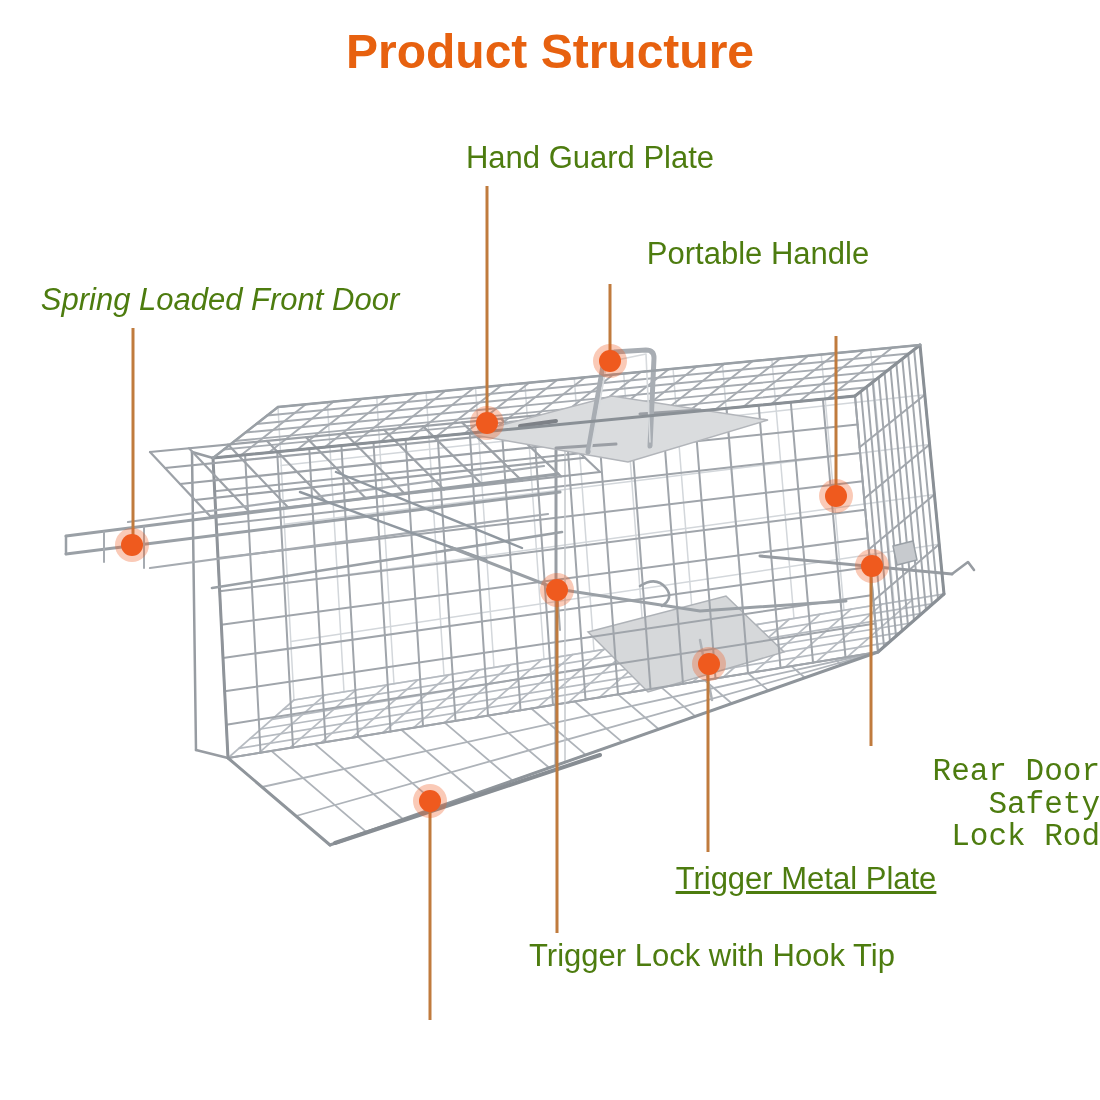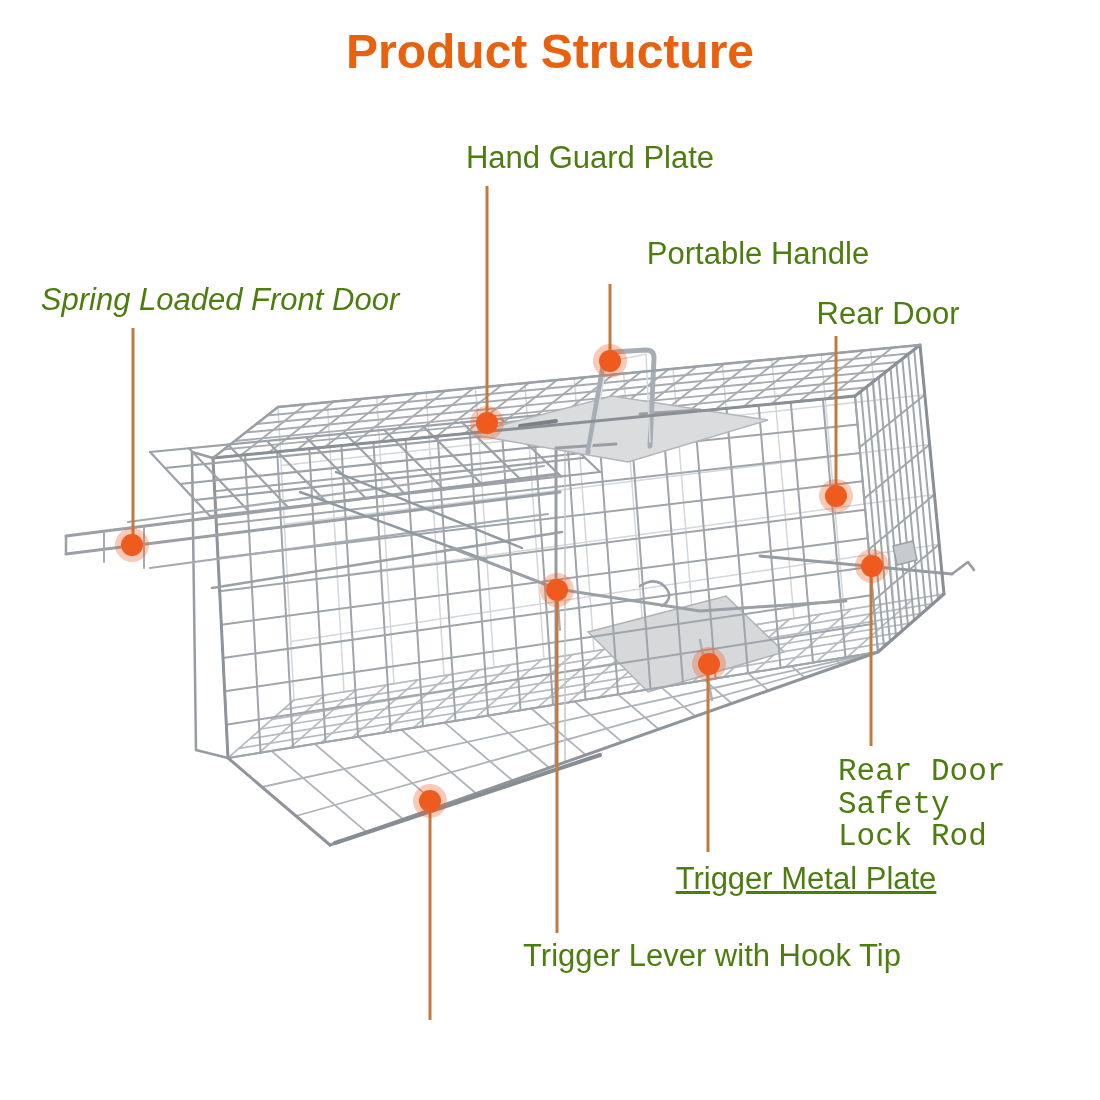--- a/index.html
+++ b/index.html
@@ -1,18 +1,18 @@
 <!DOCTYPE html>
 <html><head>
 <meta charset="utf-8">
 <style>
   html,body{margin:0;padding:0;background:#ffffff;}
   .stage{
     position:relative;width:1100px;height:1100px;background:#ffffff;
-    font-family:"Liberation Sans", sans-serif;overflow:hidden;
+    font-family:"Liberation Sans", sans-serif;overflow:hidden;text-align:right;
   }
   .stage svg{position:absolute;left:0;top:0;z-index:1;}
   .title{
     position:absolute;left:50%;top:24px;transform:translateX(-50%);
     font-size:48px;font-weight:700;color:#e7610f;white-space:nowrap;z-index:3;
   }
   .label{
     position:absolute;font-size:31px;color:#4d7c0f;white-space:nowrap;z-index:3;
   }
   .label.centered{transform:translateX(-50%);}
@@ -288,19 +288,18 @@
           <circle class="dot-core" cx="430" cy="801" r="11"></circle>
       </g>
     </g>
   </svg>
 
   <div class="title">Product Structure</div>
 
   <div class="label centered lbl-hand-guard-plate">Hand Guard Plate</div>
   <div class="label centered lbl-portable-handle">Portable Handle</div>
   <div class="label centered lbl-spring-loaded-front-door">Spring Loaded Front Door</div>
-  <div class="label centered lbl-rear-door">Rear Door</div>
   <div class="label multiline lbl-rear-door-safety-lock-rod">Rear Door Safety
 Lock Rod</div>
   <div class="label centered lbl-trigger-metal-plate">Trigger Metal Plate</div>
-  <div class="label centered lbl-trigger-lever-with-hook-tip">Trigger Lever with Hook Tip</div>
+  <div class="label centered lbl-trigger-lever-with-hook-tip">Trigger Lock with Hook Tip</div>
 
 </div>
 
 </body></html>

